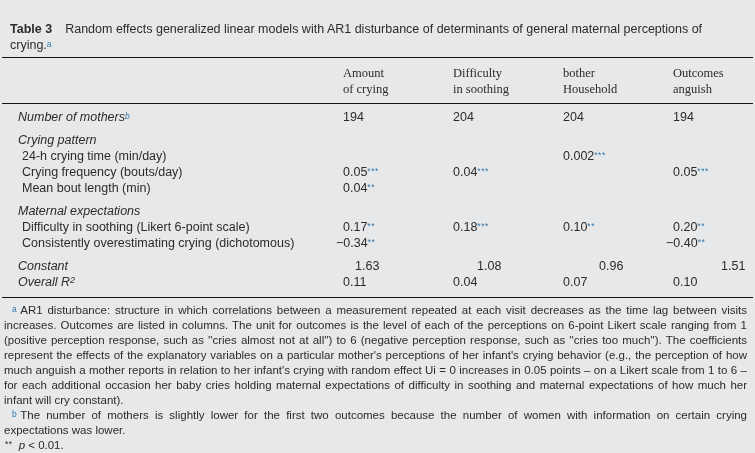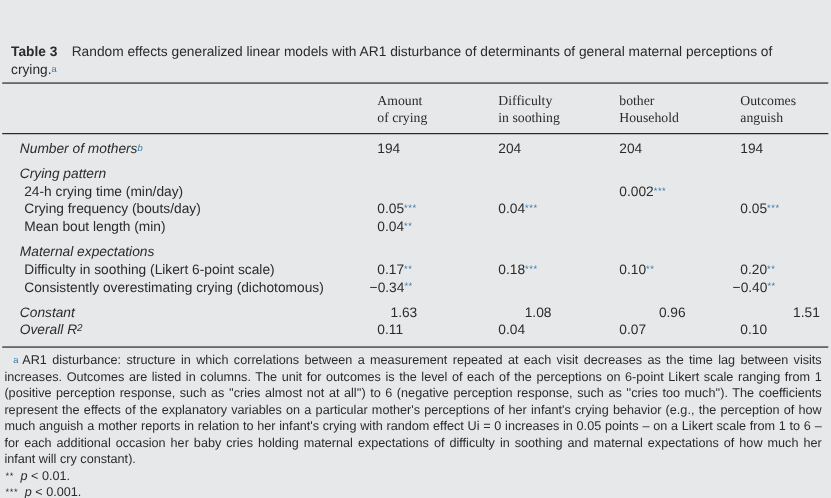--- a/index.html
+++ b/index.html
@@ -4,21 +4,21 @@
 <style>
   html,body{margin:0;padding:0;}
   body{
     width:755px;height:453px;
     background:#e7e8e9;
     font-family:"Liberation Sans",sans-serif;
     color:#2b2b2b;
     font-size:12.5px;
     overflow:hidden;
   }
-  .caption{padding:7px 10px 4px 10px;line-height:16px;margin-top:32px;}
+  .caption{padding:21px 10px 4px 10px;line-height:16px;}
   .caption .cap-label{font-weight:bold;margin-right:13px;}
   .rule{border:0;border-top:1.8px solid #141414;margin:0 2px;}
   .rule.thin{border-top-width:1.4px;}
   .grid{display:grid;grid-template-columns:343px 110px 110px 110px 1fr;}
   .header-row{padding:7px 0 6px 0;line-height:16px;font-family:Liberation Serif, serif;}
   .tbody{padding:5px 0 7px 0;}
   .row{line-height:16px;}
   .row.spacer{margin-top:7px;gap:12px;}
   .label{padding-left:18px;white-space:nowrap;}
   .label.italic{font-style:italic;}
@@ -137,15 +137,16 @@
       <div class="cell"><span>0.04</span></div>
       <div class="cell"><span>0.07</span></div>
       <div class="cell"><span>0.10</span></div>
     </div>
   </div>
 
 <div class="rule thin"></div>
 
 <div class="footnotes" id="footnotes">
     <div class="fn"><sup class="marker blue">a</sup>AR1 disturbance: structure in which correlations between a measurement repeated at each visit decreases as the time lag between visits increases. Outcomes are listed in columns. The unit for outcomes is the level of each of the perceptions on 6-point Likert scale ranging from 1 (positive perception response, such as ''cries almost not at all'') to 6 (negative perception response, such as ''cries too much''). The coefficients represent the effects of the explanatory variables on a particular mother's perceptions of her infant's crying behavior (e.g., the perception of how much anguish a mother reports in relation to her infant's crying with random effect Ui = 0 increases in 0.05 points – on a Likert scale from 1 to 6 – for each additional occasion her baby cries holding maternal expectations of difficulty in soothing and maternal expectations of how much her infant will cry constant).</div>
+    <div class="fn"><sup class="marker blue">b</sup>The number of mothers is slightly lower for the first two outcomes because the number of women with information on certain crying expectations was lower.</div>
     <div class="fn pline"><sup class="marker dark">**</sup><span class="ital">p</span> &lt; 0.01.</div>
     <div class="fn pline"><sup class="marker dark">***</sup><span class="ital">p</span> &lt; 0.001.</div>
   </div>
 
 </body></html>

